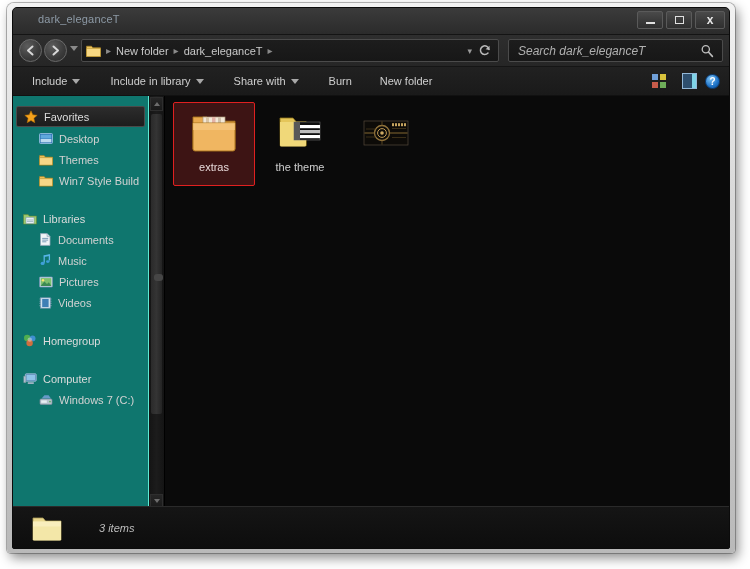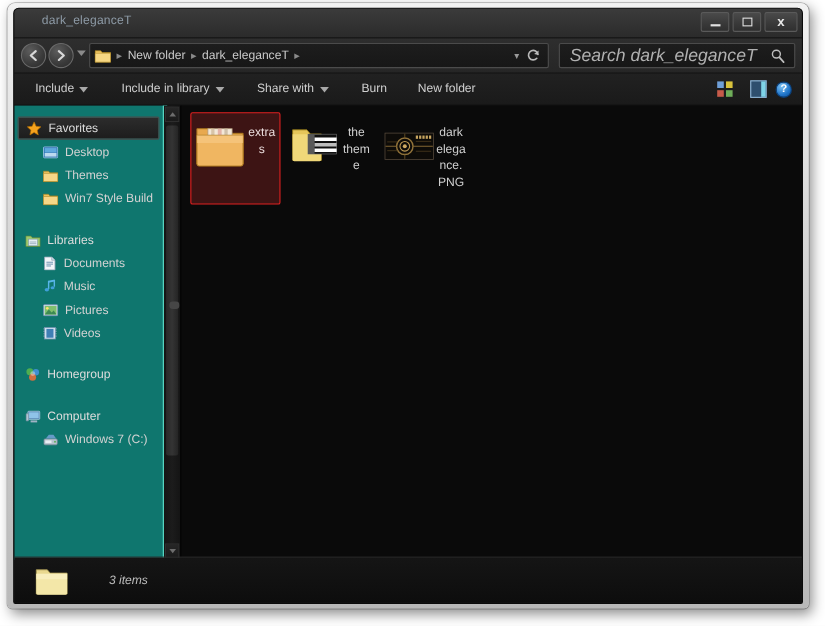--- a/index.html
+++ b/index.html
@@ -121,21 +121,21 @@
     position:absolute; left: 495px; top:4px;
     width: 215px; height: 23px;
     background: linear-gradient(180deg,#1d1d1d 0%, #171717 100%);
     border: 1px solid #4b4b4b;
     border-radius: 2px;
     box-sizing: border-box;
     display:flex; align-items:center;
   }
   #search-input {
     background: transparent; border: none; outline: none;
-    color:#b6b6b6; font-style: italic; font-size: 16px;
+    color:#b6b6b6; font-style: italic; font-size: 12px;
     font-family:"Liberation Sans", sans-serif;
     margin-left: 7px; width: 175px;
   }
   #search-input::placeholder { color:#b0b0b0; font-style: italic; }
 
   
   #cmdbar {
     position:absolute; left:0; top:59px;
     width:716px; height:28px;
     background: linear-gradient(180deg,#212121 0%, #1a1a1a 100%);
@@ -235,21 +235,21 @@
     padding: 6px 0 0 6px;
     box-sizing:border-box;
     display:flex; flex-wrap:wrap; align-content:flex-start;
     gap: 0px;
   }
   .file-tile {
     width: 82px; min-height: 84px;
     margin: 0 2px;
     padding: 6px 2px 4px 2px;
     box-sizing:border-box;
-    display:flex; flex-direction:row; 
+    display:flex; flex-direction:column; align-items:center;
     border:1px solid transparent;
     border-radius:2px;
   }
   .file-tile.selected {
     background: #3d1414;
     border:1px solid #e02020;
   }
   .tile-icon { height: 46px; display:flex; align-items:center; justify-content:center;}
   .tile-label {
     margin-top:5px; font-size:11px; color:#cfcfcf; text-align:center;
@@ -580,21 +580,20 @@
                 </g>
                 <g fill="#c6a45f">
                   <rect x="30" y="12.2" width="2" height="3"></rect>
                     <rect x="33" y="12.2" width="2" height="3"></rect>
                   <rect x="36" y="12.2" width="2" height="3"></rect>
                     <rect x="39" y="12.2" width="2" height="3"></rect>
                   <rect x="42" y="12.2" width="2" height="3"></rect>
                 </g>
               </svg>
             </div>
-            <div class="tile-label">dark elegance.PNG</div>
           </div>
         </div>
       </div>
 
       <div id="statusbar">
         <span id="status-folder-icon">
           <svg width="32" height="28" viewBox="0 0 32 28">
             <path d="M2 4 h10 l2.6 3 h15.4 v19 h-28 z" fill="#e9d88f" stroke="#a89a55" stroke-width="0.8"></path>
             <path d="M2 7.6 h28 v17.6 a1.4 1.4 0 0 1 -1.4 1.4 h-25.2 a1.4 1.4 0 0 1 -1.4 -1.4 z" fill="#f3e7a8"></path>
             <path d="M2 7.6 h28 v5 h-28 z" fill="#f9f1c6" opacity="0.7"></path>

